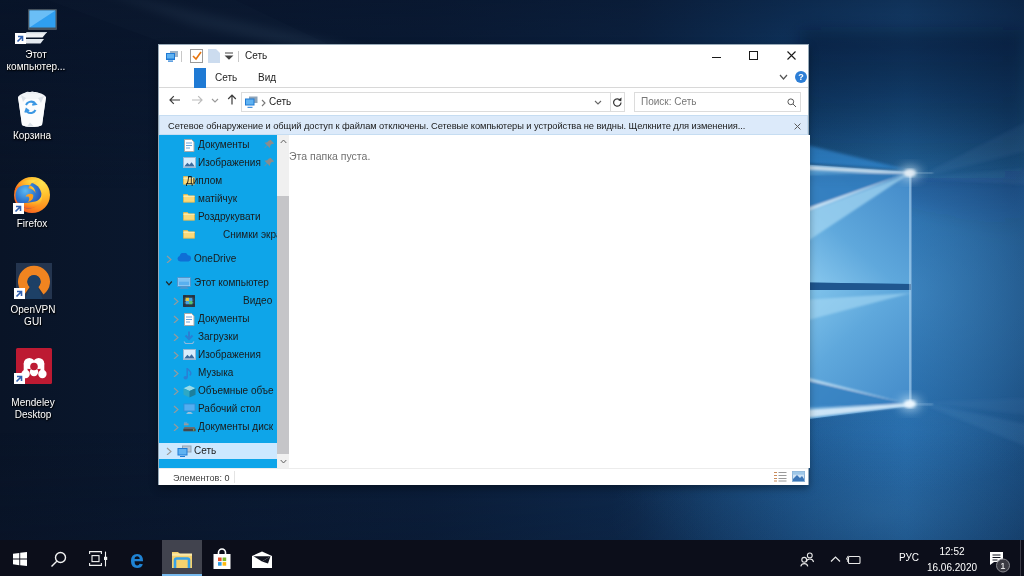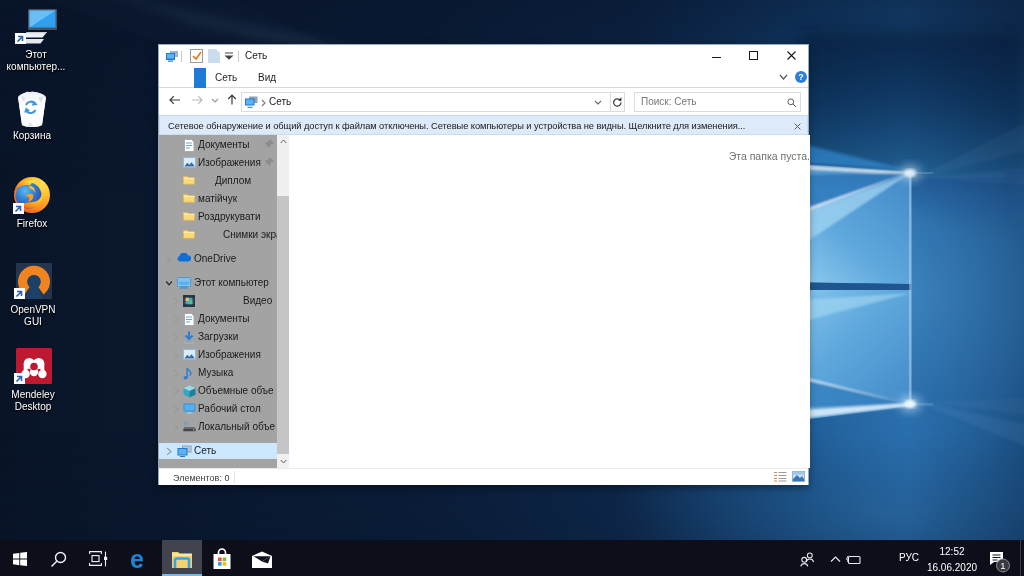--- a/index.html
+++ b/index.html
@@ -14,21 +14,21 @@
   border:1px solid #98aab8; box-shadow:0 3px 8px rgba(0,0,0,0.4); font-size:10px; color:#1a1a1a; }
 #titlebar { position:absolute; left:0; top:0; width:100%; height:23px; background:#fff; }
 .qsep { position:absolute; top:6px; width:1px; height:11px; background:#c8c8c8; }
 #tabsrow { position:absolute; left:0; top:23px; width:100%; height:20px; background:#fff; border-bottom:1px solid #d8d8d8; }
 .tab { position:absolute; top:0; height:20px; line-height:20px; color:#1f1f1f; font-size:10px; }
 #addrrow { position:absolute; left:0; top:43px; width:100%; height:27px; background:#fff; }
 #addrbox { position:absolute; left:82px; top:4px; width:370px; height:20px; border:1px solid #dcdcdc; background:#fff; }
 #searchbox { position:absolute; left:475px; top:4px; width:167px; height:20px; border:1px solid #dcdcdc; background:#fff; }
 #notif { position:absolute; left:0; top:70px; width:100%; height:20px; background:#dceafa; border:1px solid #c6ddf2; font-size:9.3px; letter-spacing:-0.06px; line-height:18px; color:#1a1a1a; }
 #main { position:absolute; left:0; top:90px; width:100%; height:333px; background:#fff; }
-#sidebar { position:absolute; left:0; top:0; width:118px; height:333px; background:#a3a3a3; overflow:hidden; }
+#sidebar { position:absolute; left:0; top:0; width:118px; height:333px; background:#0ea5e9; overflow:hidden; }
 .ti { position:absolute; height:16px; line-height:16px; font-size:10px; color:#1a1a1a; white-space:nowrap; }
 #scroll { position:absolute; left:118px; top:0; width:12px; height:333px; background:#f0f0f0; }
 #thumb { position:absolute; left:0px; top:61px; width:12px; height:258px; background:#c5c5c8; }
 #content { position:absolute; left:130px; top:0; width:521px; height:333px; background:#fff; }
 #statusbar { position:absolute; left:0; top:423px; width:100%; height:17px; background:#fff; border-top:1px solid #ececec; font-size:9px; color:#3c3c3c; }
 
 #taskbar { position:absolute; left:0; top:540px; width:1024px; height:36px; background:#0c0e1a; }
 .tray { color:#fff; font-size:10px; position:absolute; }
 </style>
 </head>
@@ -201,21 +201,21 @@
       <circle cx="12.6" cy="27" r="4.2" fill="#fff"></circle>
       <circle cx="21" cy="25" r="4.2" fill="#fff"></circle>
       <circle cx="29.4" cy="27" r="4.2" fill="#fff"></circle>
       <rect x="10.7" y="16.5" width="3.8" height="10.5" fill="#fff"></rect>
       <rect x="19.1" y="18" width="3.8" height="7" fill="#fff"></rect>
       <rect x="27.5" y="16.5" width="3.8" height="10.5" fill="#fff"></rect>
       <circle cx="21" cy="19.5" r="3.8" fill="#bd1a32"></circle>
       <rect x="1" y="26" width="11" height="11" fill="#fff"></rect>
       <path d="M3.5,34.5 l4.5,-4.5 M8.5,34 v-4.5 h-4.5" stroke="#2f5fb0" stroke-width="1.6" fill="none"></path>
     </svg>
-    <div style="margin-top:2px">Mendeley<br>Desktop</div>
+    <div style="margin-top:10px">Mendeley<br>Desktop</div>
   </div>
 
   <div id="win">
     <div id="titlebar">
       <svg class="abs" style="left:7px;top:5px" width="12" height="12" viewBox="0 0 12 12">
         <rect x="4" y="1" width="8" height="6" fill="#9db3c8"></rect>
         <rect x="0" y="3" width="9" height="7" fill="#1f7ad4"></rect>
         <rect x="1" y="4" width="7" height="4.5" fill="#5fb2f2"></rect>
         <rect x="2" y="10.5" width="5" height="1.2" fill="#1f7ad4"></rect>
       </svg>
@@ -323,21 +323,21 @@
               <polygon points="1.2,9.6 4.4,5.8 6.4,7.8 8.6,5.2 11.8,9.6 1.2,9.6" fill="#3a6b9e"></polygon>
             </svg></div>
           <div class="ti" style="left:39px;top:20px;">Изображения</div>
           <svg class="abs" style="left:105px;top:22px" width="11" height="11" viewBox="0 0 11 11">
             <path d="M6.6,0.8 l3.6,3.6 -2.4,0.5 -1.5,1.5 -0.4,2.7 -2.5,-2.5 -2.6,2.6 -0.4,-0.4 2.6,-2.6 -2.5,-2.5 2.7,-0.4 1.5,-1.5 z" fill="#8c8c8c"></path>
           </svg>
           <div class="abs" style="left:24px;top:39.5px;width:15px;height:13px"><svg width="12" height="10" viewBox="0 0 12 10">
               <path d="M0.5,1.5 h4 l1.3,1.4 h5.7 v6.3 h-11 z" fill="#fbd978" stroke="#e4b74d" stroke-width="0.8"></path>
               <path d="M0.5,3.4 h11" stroke="#fde9a9" stroke-width="1.3"></path>
             </svg></div>
-          <div class="ti" style="left:56px;top:38px;">Диплом</div>
+          <div class="ti" style="left:27px;top:38px;">Диплом</div>
           <div class="abs" style="left:24px;top:57.5px;width:15px;height:13px"><svg width="12" height="10" viewBox="0 0 12 10">
               <path d="M0.5,1.5 h4 l1.3,1.4 h5.7 v6.3 h-11 z" fill="#fbd978" stroke="#e4b74d" stroke-width="0.8"></path>
               <path d="M0.5,3.4 h11" stroke="#fde9a9" stroke-width="1.3"></path>
             </svg></div>
           <div class="ti" style="left:39px;top:56px;">матійчук</div>
           <div class="abs" style="left:24px;top:75.5px;width:15px;height:13px"><svg width="12" height="10" viewBox="0 0 12 10">
               <path d="M0.5,1.5 h4 l1.3,1.4 h5.7 v6.3 h-11 z" fill="#fbd978" stroke="#e4b74d" stroke-width="0.8"></path>
               <path d="M0.5,3.4 h11" stroke="#fde9a9" stroke-width="1.3"></path>
             </svg></div>
           <div class="ti" style="left:39px;top:74px;">Роздрукувати</div>
@@ -430,21 +430,21 @@
           <svg class="abs" style="left:13px;top:288px" width="8" height="8" viewBox="0 0 8 8">
             <path d="M2,1 l4,3.5 -4,3.5" fill="none" stroke="#9a9a9a" stroke-width="1.1"></path>
           </svg>
           <div class="abs" style="left:24px;top:285.5px;width:15px;height:13px"><svg width="13" height="11" viewBox="0 0 14 11">
               <rect x="1" y="0.5" width="3.5" height="3.5" fill="#4aa3df"></rect>
               <rect x="1" y="2.2" width="5" height="2" fill="#9a9a9a"></rect>
               <path d="M1.5,6 h11 l1,2.5 v2 h-13 v-2 z" fill="#6a6f74"></path>
               <rect x="0.5" y="8" width="13" height="2.5" fill="#43474c"></rect>
               <circle cx="11.5" cy="9.2" r="0.7" fill="#9fe04a"></circle>
             </svg></div>
-          <div class="ti" style="left:39px;top:284px;max-width:79px;overflow:hidden;">Локальный объе</div>
+          <div class="ti" style="left:39px;top:284px;max-width:79px;overflow:hidden;">Документы диск</div>
           <div class="abs" style="left:0;top:308px;width:118px;height:16px;background:#cce8ff"></div>
           <svg class="abs" style="left:6px;top:312px" width="8" height="8" viewBox="0 0 8 8">
             <path d="M2,1 l4,3.5 -4,3.5" fill="none" stroke="#9a9a9a" stroke-width="1.1"></path>
           </svg>
           <div class="abs" style="left:18px;top:309.5px;width:15px;height:13px"><svg width="15" height="12" viewBox="0 0 15 12">
               <rect x="5" y="0.5" width="9.5" height="7" fill="#8fa4b8"></rect>
               <rect x="6" y="1.5" width="7.5" height="5" fill="#b9c6d4"></rect>
               <rect x="0.5" y="3" width="10" height="7.5" fill="#1f7ad4"></rect>
               <rect x="1.5" y="4" width="8" height="5.5" fill="#5fb2f2"></rect>
               <rect x="3" y="11" width="5" height="1" fill="#1f7ad4"></rect>
@@ -454,21 +454,21 @@
       <div id="scroll">
         <svg class="abs" style="left:3px;top:4px" width="7" height="5" viewBox="0 0 7 5">
             <path d="M0.7,4 L3.5,1 L6.3,4" stroke="#606060" fill="none" stroke-width="1"></path>
           </svg>
         <div id="thumb"></div>
         <svg class="abs" style="left:3px;top:324px" width="7" height="5" viewBox="0 0 7 5">
             <path d="M0.7,1 L3.5,4 L6.3,1" stroke="#606060" fill="none" stroke-width="1"></path>
           </svg>
       </div>
       <div id="content">
-        <div class="abs" style="left:0;top:15px;width:100%;text-align:right;font-size:10.5px;color:#707070">Эта папка пуста.</div>
+        <div class="abs" style="left:0;top:15px;width:100%;text-align:left;font-size:10.5px;color:#707070">Эта папка пуста.</div>
       </div>
     </div>
     <div id="statusbar">
       <div class="abs" style="left:14px;top:4px">Элементов: 0</div>
       <div class="abs" style="left:75px;top:2px;width:1px;height:12px;background:#e4e4e4"></div>
       <svg class="abs" style="left:615px;top:2px" width="13" height="11" viewBox="0 0 13 11">
         <g stroke="#9a9a9a">
             <path d="M0,1.5 h3 M0,4.5 h3 M0,7.5 h3 M0,10 h3" stroke="#c98b5a"></path>
             <path d="M4.5,1.5 h8 M4.5,4.5 h8 M4.5,7.5 h8 M4.5,10 h8"></path>
           </g>

